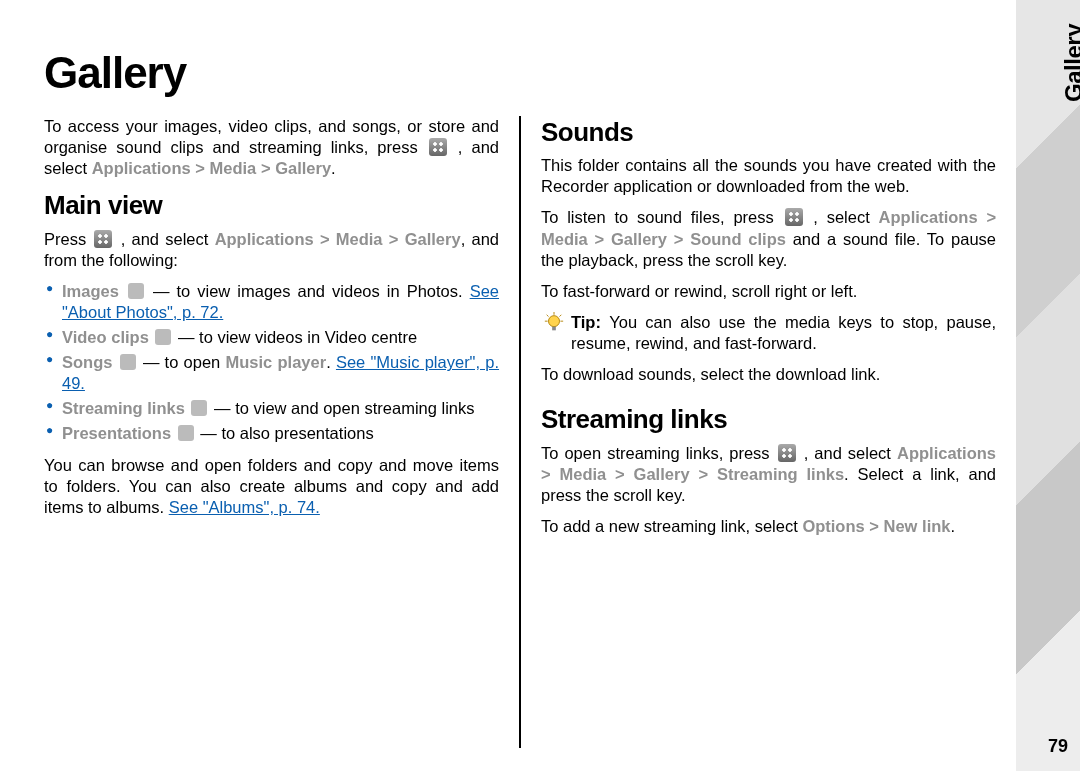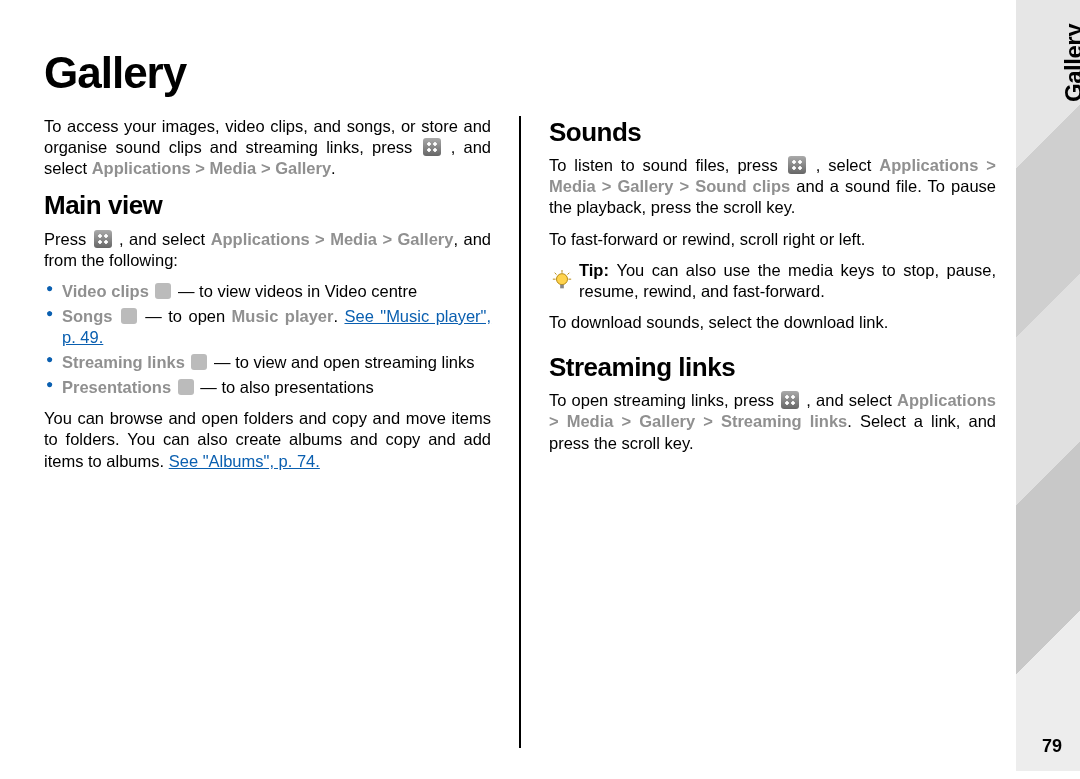--- a/index.html
+++ b/index.html
@@ -1,78 +1,80 @@
 <!DOCTYPE html>
 <html><head>
 <meta charset="utf-8">
 <style>
   html,body{margin:0;padding:0;background:#fff;font-family:Arial,Helvetica,sans-serif;color:#000;}
   .page{width:1080px;height:771px;position:relative;box-sizing:border-box;}
   .content{position:absolute;left:44px;top:48px;width:952px;height:700px;display:flex;flex-direction:column;}
   h1{font-size:44px;font-weight:900;margin:0 0 18px 0;letter-spacing:-1px;}
   h2{font-size:26px;font-weight:900;margin:0 0 6px 0;letter-spacing:-0.5px;}
-  .columns{display:flex;flex:1;gap:16px;}
+  .columns{display:flex;flex:1;gap:8px;}
   .col{width:466px;font-size:16.5px;line-height:1.28;}
   .col p{margin:0 0 10px 0;text-align:justify;}
   .col ul{margin:0 0 10px 0;padding-left:16px;list-style:none;}
   .col li{position:relative;margin:0 0 4px 0;padding-left:2px;text-align:justify;}
   .col li::before{content:"●";color:#0a5fb0;position:absolute;left:-14px;top:0;font-size:12px;}
   .divider{width:2px;background:#000;margin:0 12px;}
   .gb{color:#909090;font-weight:bold;}
   .link{color:#0a5fb0;text-decoration:underline;}
   .sep{color:#909090;font-weight:bold;}
   .icon{display:inline-block;width:18px;height:18px;vertical-align:-3px;background:#888;border-radius:3px;margin:0 2px;}
   .icon.menu{background:linear-gradient(#aaa,#666);position:relative;}
   .icon.menu::after{content:"";position:absolute;left:3px;top:3px;width:12px;height:12px;background:
     radial-gradient(circle at 3px 3px,#fff 1.5px,transparent 2px),
     radial-gradient(circle at 9px 3px,#fff 1.5px,transparent 2px),
     radial-gradient(circle at 3px 9px,#fff 1.5px,transparent 2px),
     radial-gradient(circle at 9px 9px,#fff 1.5px,transparent 2px);}
   .icon.small{width:16px;height:16px;vertical-align:-2px;background:#bbb;}
   .icon.note{width:22px;height:22px;vertical-align:-5px;background:none;margin-right:6px;}
   .icon.note svg{width:22px;height:22px;}
-  .tip{display:flex;align-items:center;margin:0 0 10px 0;}
+  .tip{display:flex;align-items:flex-start;margin:0 0 10px 0;}
   .tip .txt{flex:1;text-align:justify;}
   .sidebar{position:absolute;right:0;top:0;width:64px;height:779px;background:
     linear-gradient(135deg,#e6e6e6 0 20%,#cfcfcf 20% 40%,#e0e0e0 40% 60%,#c8c8c8 60% 80%,#ededed 80% 100%);}
   .sidebar .tab{position:absolute;top:24px;right:20px;transform:rotate(-90deg);transform-origin:right top;
     font-size:24px;font-weight:900;letter-spacing:-0.5px;white-space:nowrap;}
-  .pagenum{position:absolute;right:18px;bottom:22px;font-size:18px;font-weight:900;}
+  .pagenum{position:absolute;right:12px;bottom:22px;font-size:18px;font-weight:900;}
 </style>
 </head>
 <body>
 
 <div class="page">
   <div class="content">
     <h1>Gallery</h1>
 
     <div class="columns">
 
       <div class="col">
         <p>
           <span>To access your images, video clips, and songs, or store and organise sound clips and streaming links, press </span><span class="icon menu"></span><span> , and select </span><span class="gb">Applications</span> <span class="sep">&gt;</span> <span class="gb">Media</span> <span class="sep">&gt;</span> <span class="gb">Gallery</span><span>.</span>
         </p>
 
         <h2>Main view</h2>
         <p>
           <span>Press </span><span class="icon menu"></span><span> , and select </span><span class="gb">Applications</span> <span class="sep">&gt;</span> <span class="gb">Media</span> <span class="sep">&gt;</span> <span class="gb">Gallery</span><span>, and from the following:</span>
         </p>
         <ul>
+          <li><span class="gb">Images</span> <span class="icon small"></span><span> — to view images and videos in Photos. </span><span class="link">See "About Photos", p. 72.</span></li>
           <li><span class="gb">Video clips</span> <span class="icon small"></span><span> — to view videos in Video centre</span></li>
           <li><span class="gb">Songs</span> <span class="icon small"></span><span> — to open </span><span class="gb">Music player</span><span>. </span><span class="link">See "Music player", p. 49.</span></li>
           <li><span class="gb">Streaming links</span> <span class="icon small"></span><span> — to view and open streaming links</span></li>
           <li><span class="gb">Presentations</span> <span class="icon small"></span><span> — to also presentations</span></li>
         </ul>
         <p><span>You can browse and open folders and copy and move items to folders. You can also create albums and copy and add items to albums. </span><span class="link">See "Albums", p. 74.</span></p>
       </div>
 
       <div class="divider"></div>
 
       <div class="col">
         <h2>Sounds</h2>
+        <p>This folder contains all the sounds you have created with the Recorder application or downloaded from the web.</p>
         <p>
           <span>To listen to sound files, press </span><span class="icon menu"></span><span> , select </span><span class="gb">Applications</span> <span class="sep">&gt;</span> <span class="gb">Media</span> <span class="sep">&gt;</span> <span class="gb">Gallery</span> <span class="sep">&gt;</span> <span class="gb">Sound clips</span><span> and a sound file. To pause the playback, press the scroll key.</span>
         </p>
         <p>To fast-forward or rewind, scroll right or left.</p>
         <div class="tip">
           <span class="icon note">
             <svg viewBox="0 0 24 24">
                 <circle cx="12" cy="10" r="6" fill="#ffd34d" stroke="#b08000" stroke-width="1"></circle>
                 <rect x="10" y="16" width="4" height="4" fill="#888"></rect>
                 <line x1="12" y1="0" x2="12" y2="3" stroke="#b08000"></line>
@@ -83,20 +85,23 @@
               </svg>
           </span>
           <div class="txt"><span class="gb" style="color:#000">Tip: </span><span> You can also use the media keys to stop, pause, resume, rewind, and fast-forward.</span></div>
         </div>
         <p>To download sounds, select the download link.</p>
 
         <h2 style="margin-top:18px">Streaming links</h2>
         <p>
           <span>To open streaming links, press </span><span class="icon menu"></span><span> , and select </span><span class="gb">Applications</span> <span class="sep">&gt;</span> <span class="gb">Media</span> <span class="sep">&gt;</span> <span class="gb">Gallery</span> <span class="sep">&gt;</span> <span class="gb">Streaming links</span><span>. Select a link, and press the scroll key.</span>
         </p>
+        <p>
+          <span>To add a new streaming link, select </span><span class="gb">Options</span> <span class="sep">&gt;</span> <span class="gb">New link</span><span>.</span>
+        </p>
       </div>
     </div>
   </div>
 
   <div class="sidebar">
     <div class="tab">Gallery</div>
     <div class="pagenum">79</div>
   </div>
 </div>
 

